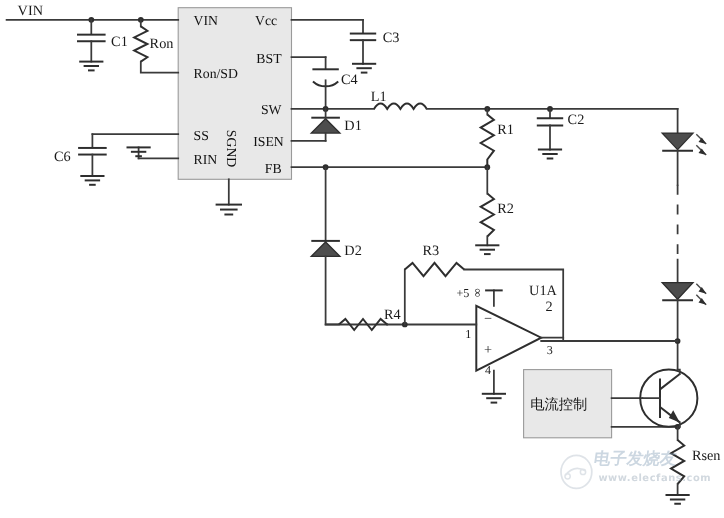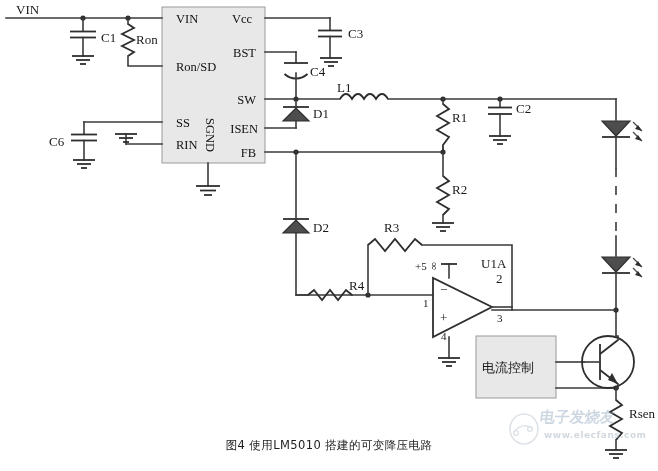--- a/index.html
+++ b/index.html
@@ -263,15 +263,14 @@
     <svg width="32" height="34" style="position:absolute;left:0;top:6px;opacity:.7">
       <ellipse cx="16" cy="17" rx="14" ry="15" fill="none" stroke="#9aa9b8" stroke-width="1.6"></ellipse>
       <path d="M6,20 q8,-10 18,-4" fill="none" stroke="#9aa9b8" stroke-width="1.6"></path>
       <circle cx="8" cy="21" r="2.4" fill="none" stroke="#9aa9b8" stroke-width="1.4"></circle>
       <circle cx="22" cy="17" r="2.4" fill="none" stroke="#9aa9b8" stroke-width="1.4"></circle>
     </svg>
     <div class="wmtxt">电子发烧友</div>
     <div class="wmurl">www.elecfans.com</div>
   </div>
 
-  <div class="caption">图4 使用LM5010 搭建的可变降压电路</div>
 
 </div>
 
 </body></html>

